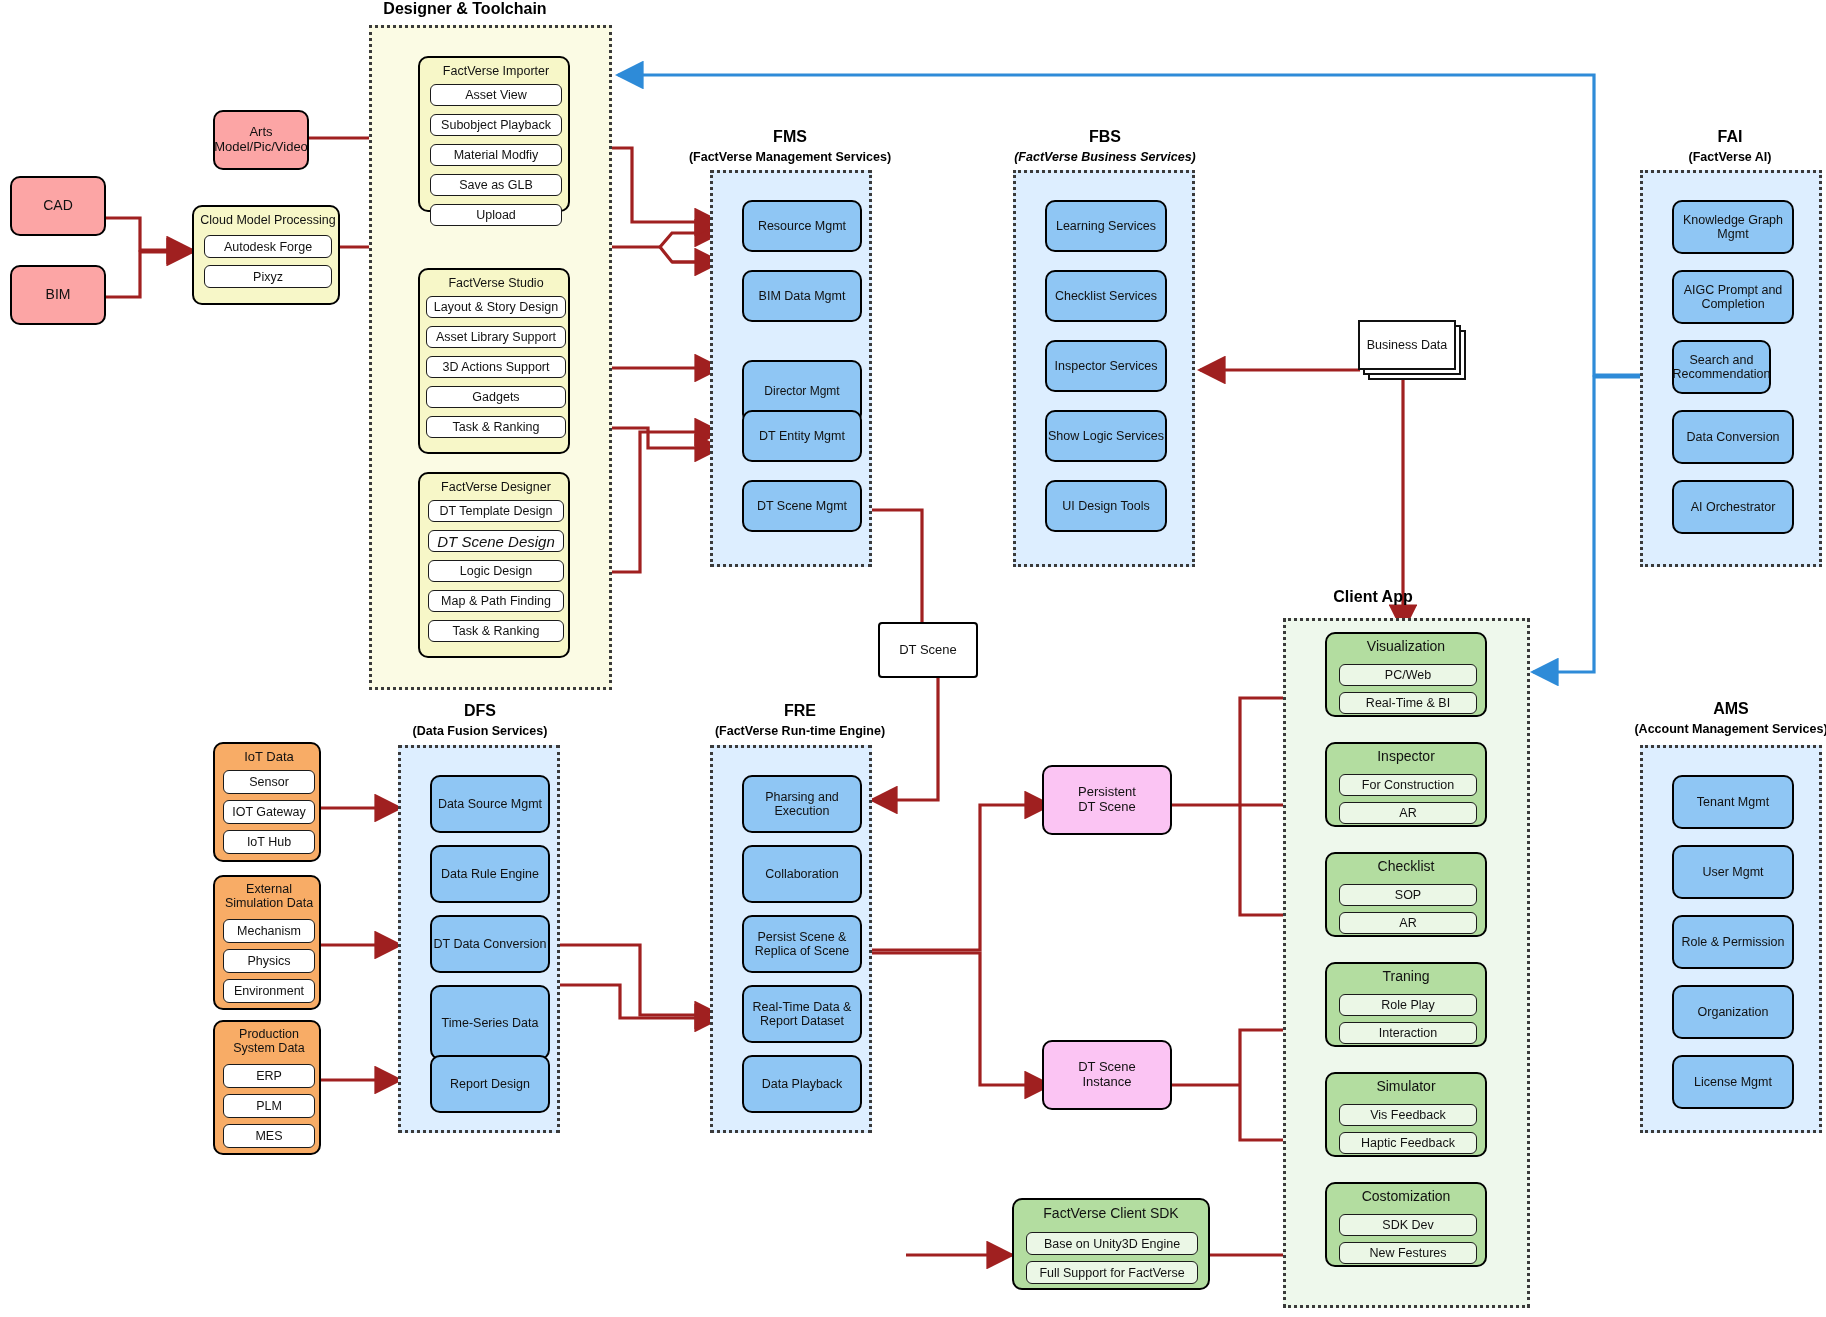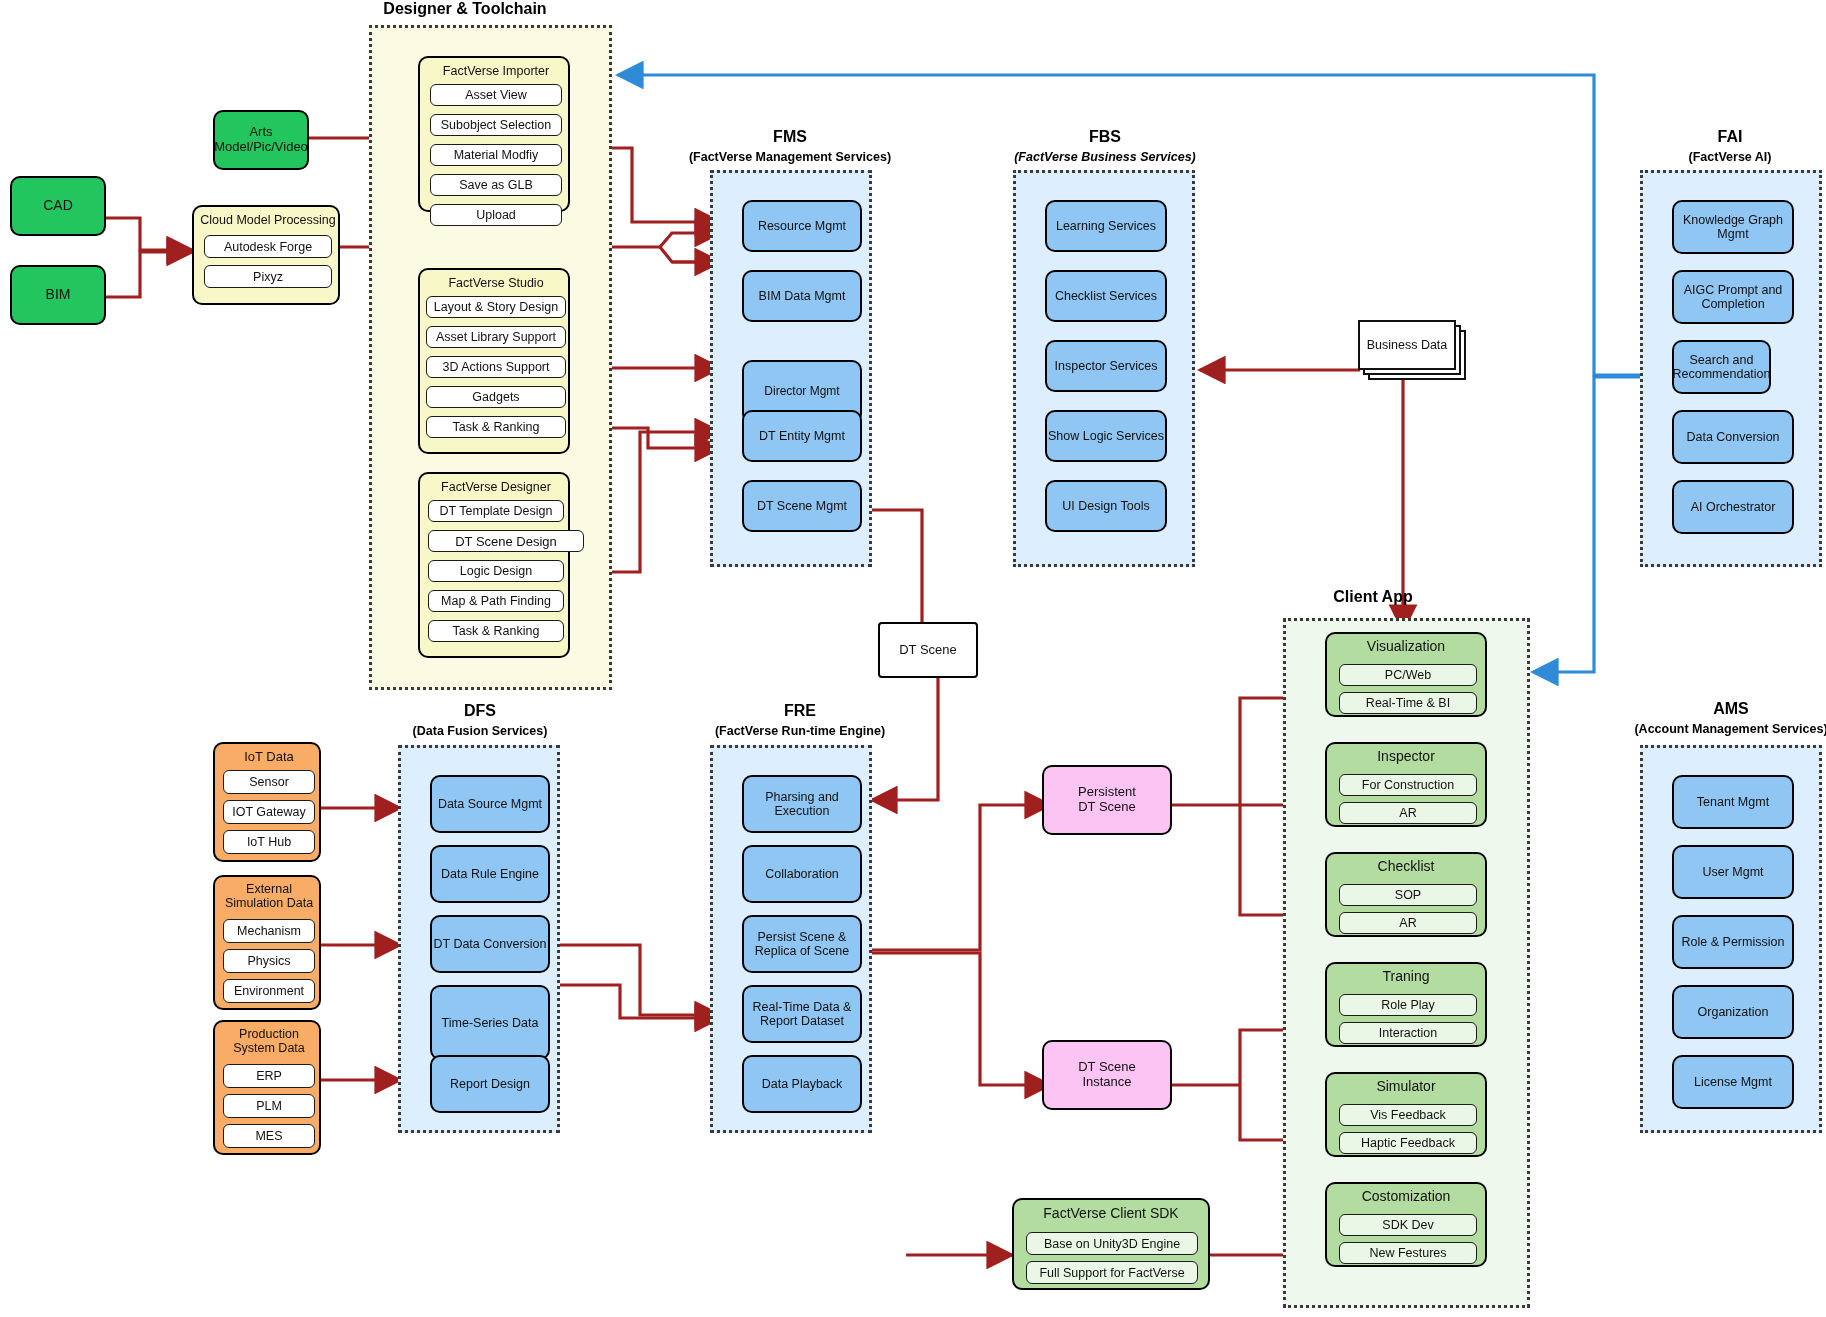--- a/index.html
+++ b/index.html
@@ -11,21 +11,21 @@
 
   
   .node{position:absolute;box-sizing:border-box;border:2px solid #000000;
         border-radius:10px;display:flex;align-items:center;justify-content:center;
         text-align:center;line-height:1.12;}
   .grp{position:absolute;box-sizing:border-box;border:3px dotted #3a3a3a;}
   .grptitle{position:absolute;text-align:center;font-weight:bold;color:#000;}
   .grpsub{position:absolute;text-align:center;font-weight:bold;color:#000;}
 
   
-  .orange{background:#22c55e;}
+  .orange{background:#fca5a5;}
   .yellowgrp{background:#f7f7c8;border:2px solid #000;border-radius:10px;position:absolute;box-sizing:border-box;}
   .whitechip{background:#ffffff;border:1px solid #1b1b1b;border-radius:6px;
              position:absolute;box-sizing:border-box;display:flex;align-items:center;
              justify-content:center;text-align:center;}
   .blue{background:#8fc6f4;}
   .pink{background:#fbc4f3;}
   .green{background:#b3dda0;}
   .greenchip{background:#ebf7e6;border:1px solid #1b1b1b;border-radius:6px;
              position:absolute;box-sizing:border-box;display:flex;align-items:center;
              justify-content:center;text-align:center;}
@@ -157,39 +157,39 @@
     <div class="whitechip" style="left:8px;top:72px;width:92px;height:24px;font-size:12.5px;">PLM</div>
     <div class="whitechip" style="left:8px;top:102px;width:92px;height:24px;font-size:12.5px;">MES</div>
   </div>
 
   <div class="grptitle" style="left:365px;top:0px;width:200px;font-size:16px;">Designer &amp; Toolchain</div>
   <div class="grp zone-yellow" style="left:369px;top:25px;width:243px;height:665px;"></div>
 
   <div class="yellowgrp" style="left:418px;top:56px;width:152px;height:156px;">
     <div class="subtitle-inner" style="left:0;top:6px;width:152px;font-size:12.5px;">FactVerse Importer</div>
     <div class="whitechip" style="left:10px;top:26px;width:132px;height:22px;font-size:12.5px;">Asset View</div>
-    <div class="whitechip" style="left:10px;top:56px;width:132px;height:22px;font-size:12.5px;">Subobject Selection</div>
+    <div class="whitechip" style="left:10px;top:56px;width:132px;height:22px;font-size:12.5px;">Subobject Playback</div>
     <div class="whitechip" style="left:10px;top:86px;width:132px;height:22px;font-size:12.5px;">Material Modfiy</div>
     <div class="whitechip" style="left:10px;top:116px;width:132px;height:22px;font-size:12.5px;">Save as GLB</div>
     <div class="whitechip" style="left:10px;top:146px;width:132px;height:22px;font-size:12.5px;">Upload</div>
   </div>
 
   <div class="yellowgrp" style="left:418px;top:268px;width:152px;height:186px;">
     <div class="subtitle-inner" style="left:0;top:6px;width:152px;font-size:12.5px;">FactVerse Studio</div>
     <div class="whitechip" style="left:6px;top:26px;width:140px;height:22px;font-size:12.5px;">Layout &amp; Story Design</div>
     <div class="whitechip" style="left:6px;top:56px;width:140px;height:22px;font-size:12.5px;">Asset Library Support</div>
     <div class="whitechip" style="left:6px;top:86px;width:140px;height:22px;font-size:12.5px;">3D Actions Support</div>
     <div class="whitechip" style="left:6px;top:116px;width:140px;height:22px;font-size:12.5px;">Gadgets</div>
     <div class="whitechip" style="left:6px;top:146px;width:140px;height:22px;font-size:12.5px;">Task &amp; Ranking</div>
   </div>
 
   <div class="yellowgrp" style="left:418px;top:472px;width:152px;height:186px;">
     <div class="subtitle-inner" style="left:0;top:6px;width:152px;font-size:12.5px;">FactVerse Designer</div>
     <div class="whitechip" style="left:8px;top:26px;width:136px;height:22px;font-size:12.5px;">DT Template Design</div>
-    <div class="whitechip" style="left:8px;top:56px;width:156px;height:22px;font-size:13px;">DT Scene Design</div>
+    <div class="whitechip" style="left:8px;top:56px;width:136px;height:22px;font-size:15px;font-style:italic;">DT Scene Design</div>
     <div class="whitechip" style="left:8px;top:86px;width:136px;height:22px;font-size:12.5px;">Logic Design</div>
     <div class="whitechip" style="left:8px;top:116px;width:136px;height:22px;font-size:12.5px;">Map &amp; Path Finding</div>
     <div class="whitechip" style="left:8px;top:146px;width:136px;height:22px;font-size:12.5px;">Task &amp; Ranking</div>
   </div>
 
   <div class="grptitle" style="left:700px;top:128px;width:180px;font-size:16px;">FMS</div>
   <div class="grpsub" style="left:660px;top:150px;width:260px;font-size:12.5px;">(FactVerse Management Services)</div>
   <div class="grp zone-blue" style="left:710px;top:170px;width:162px;height:397px;"></div>
 
   <div class="node blue" style="left:742px;top:200px;width:120px;height:52px;font-size:12.5px;">

